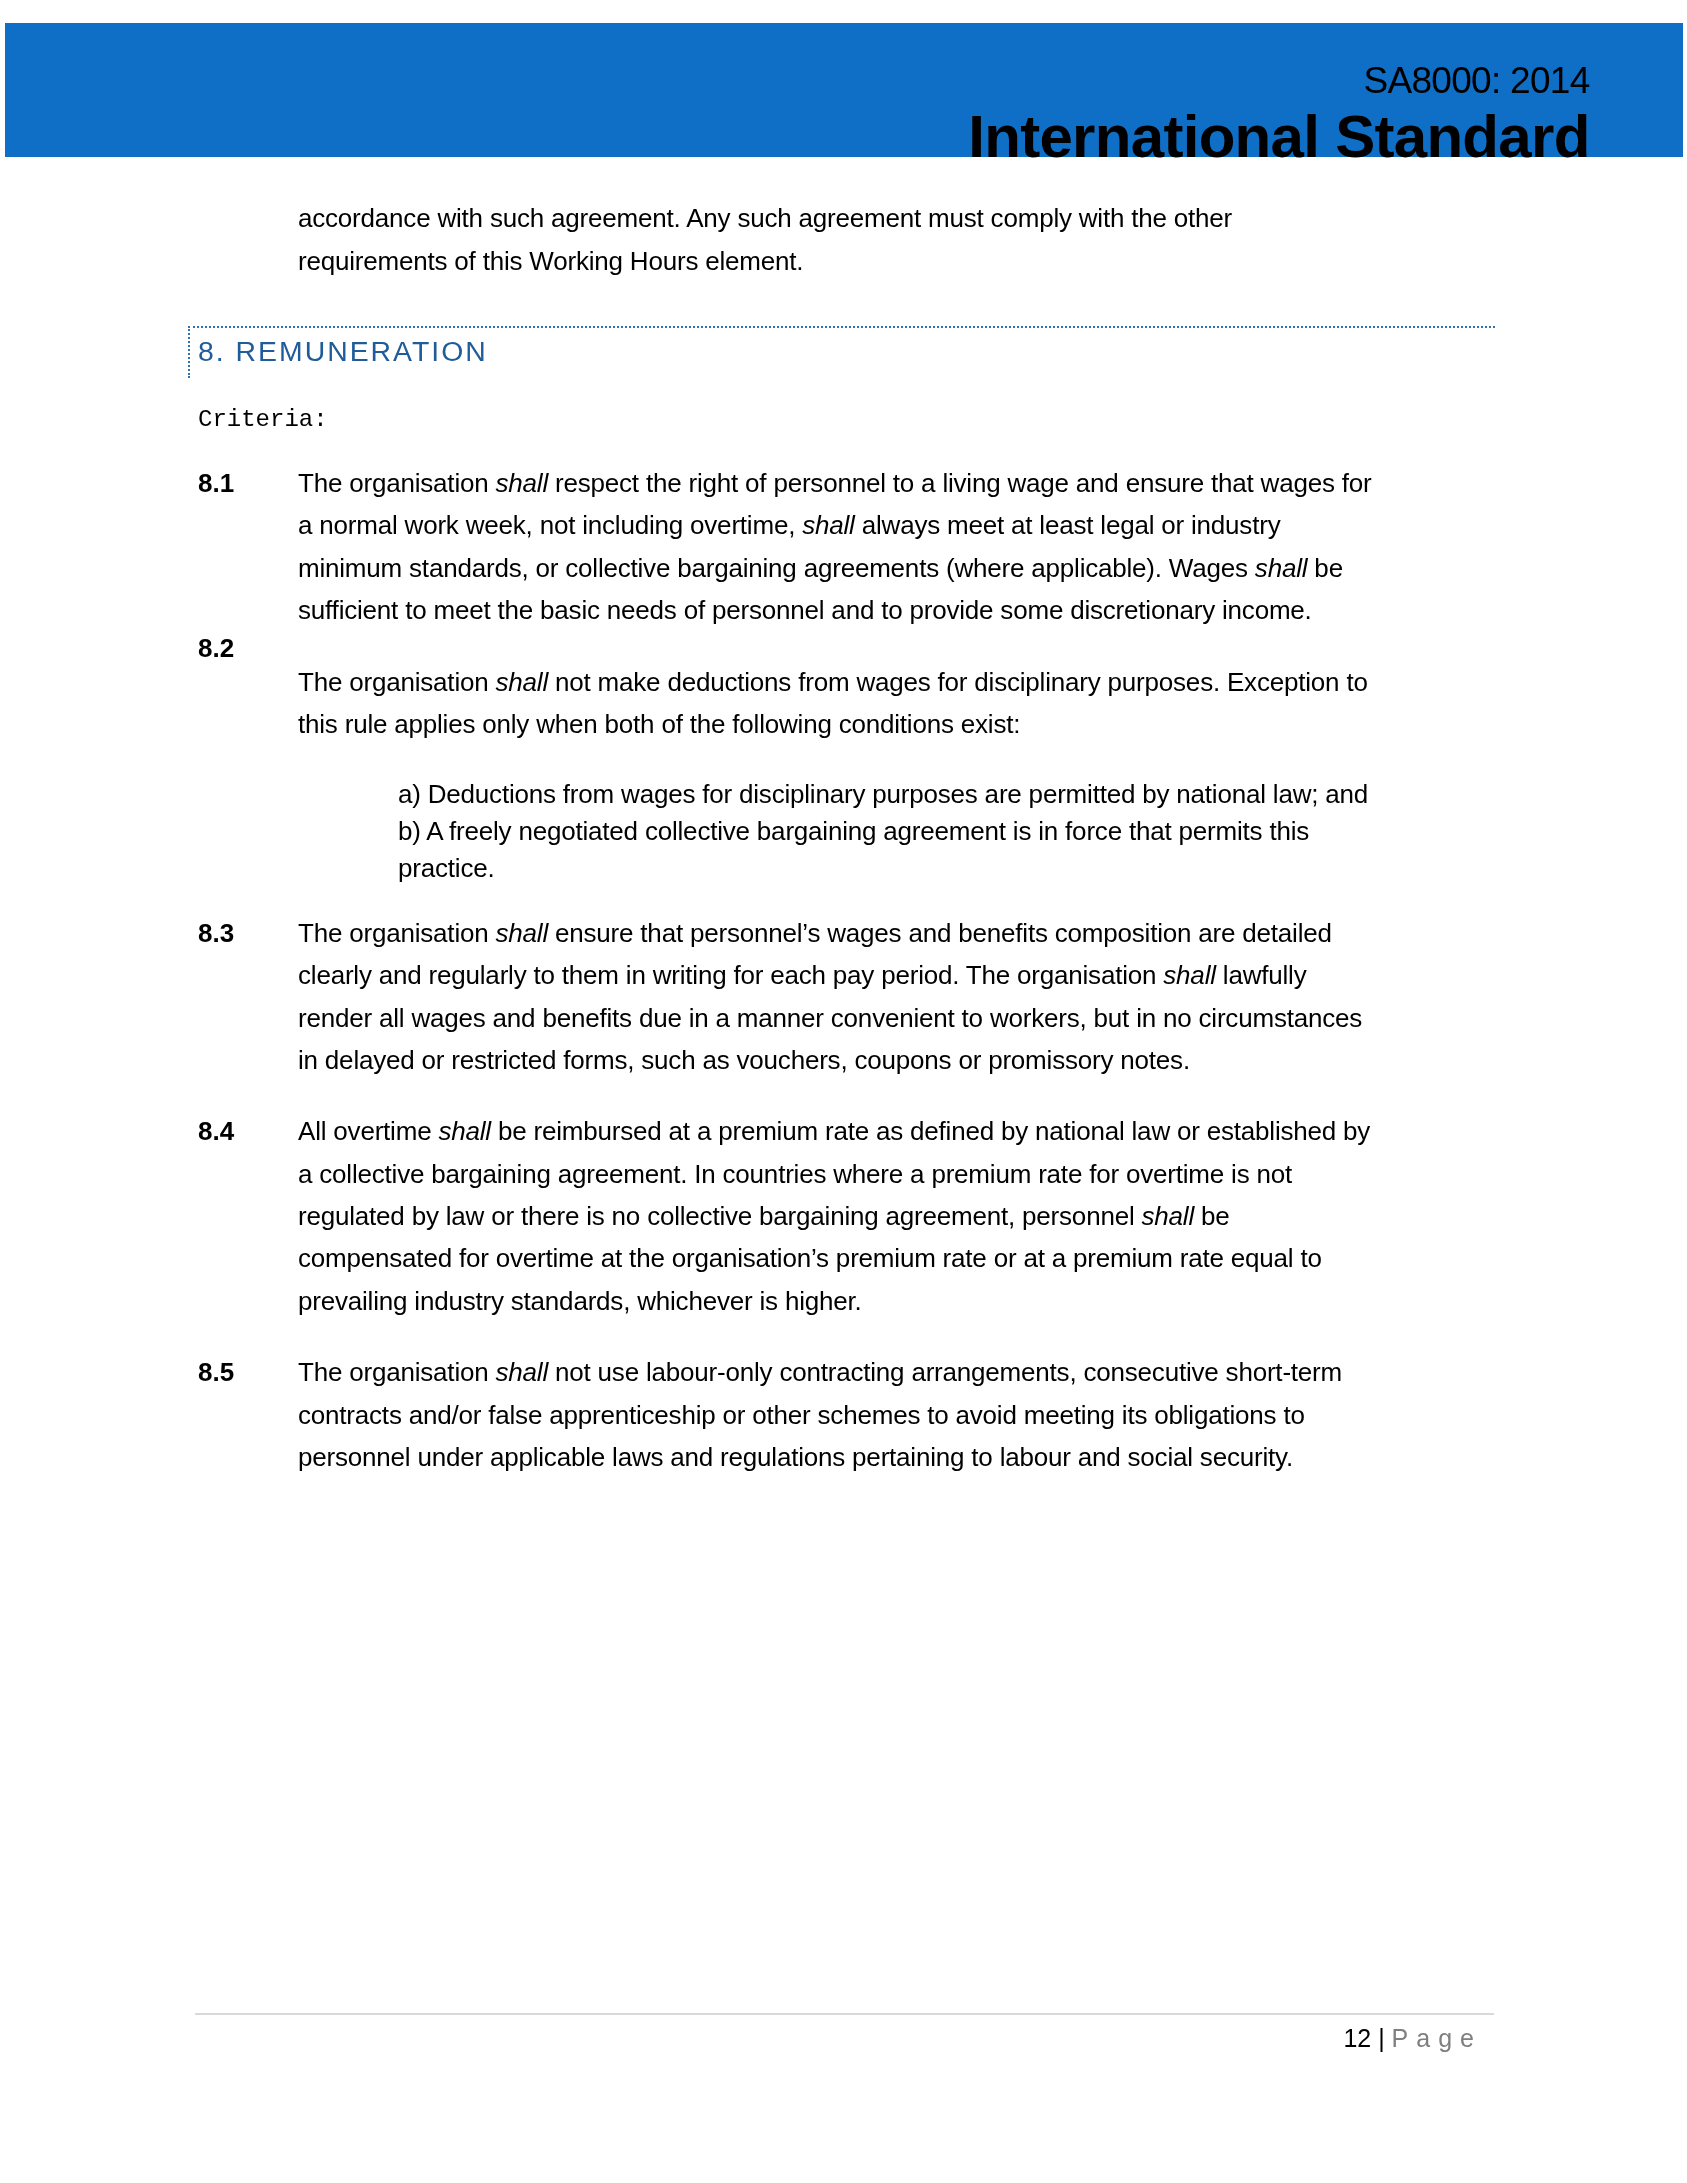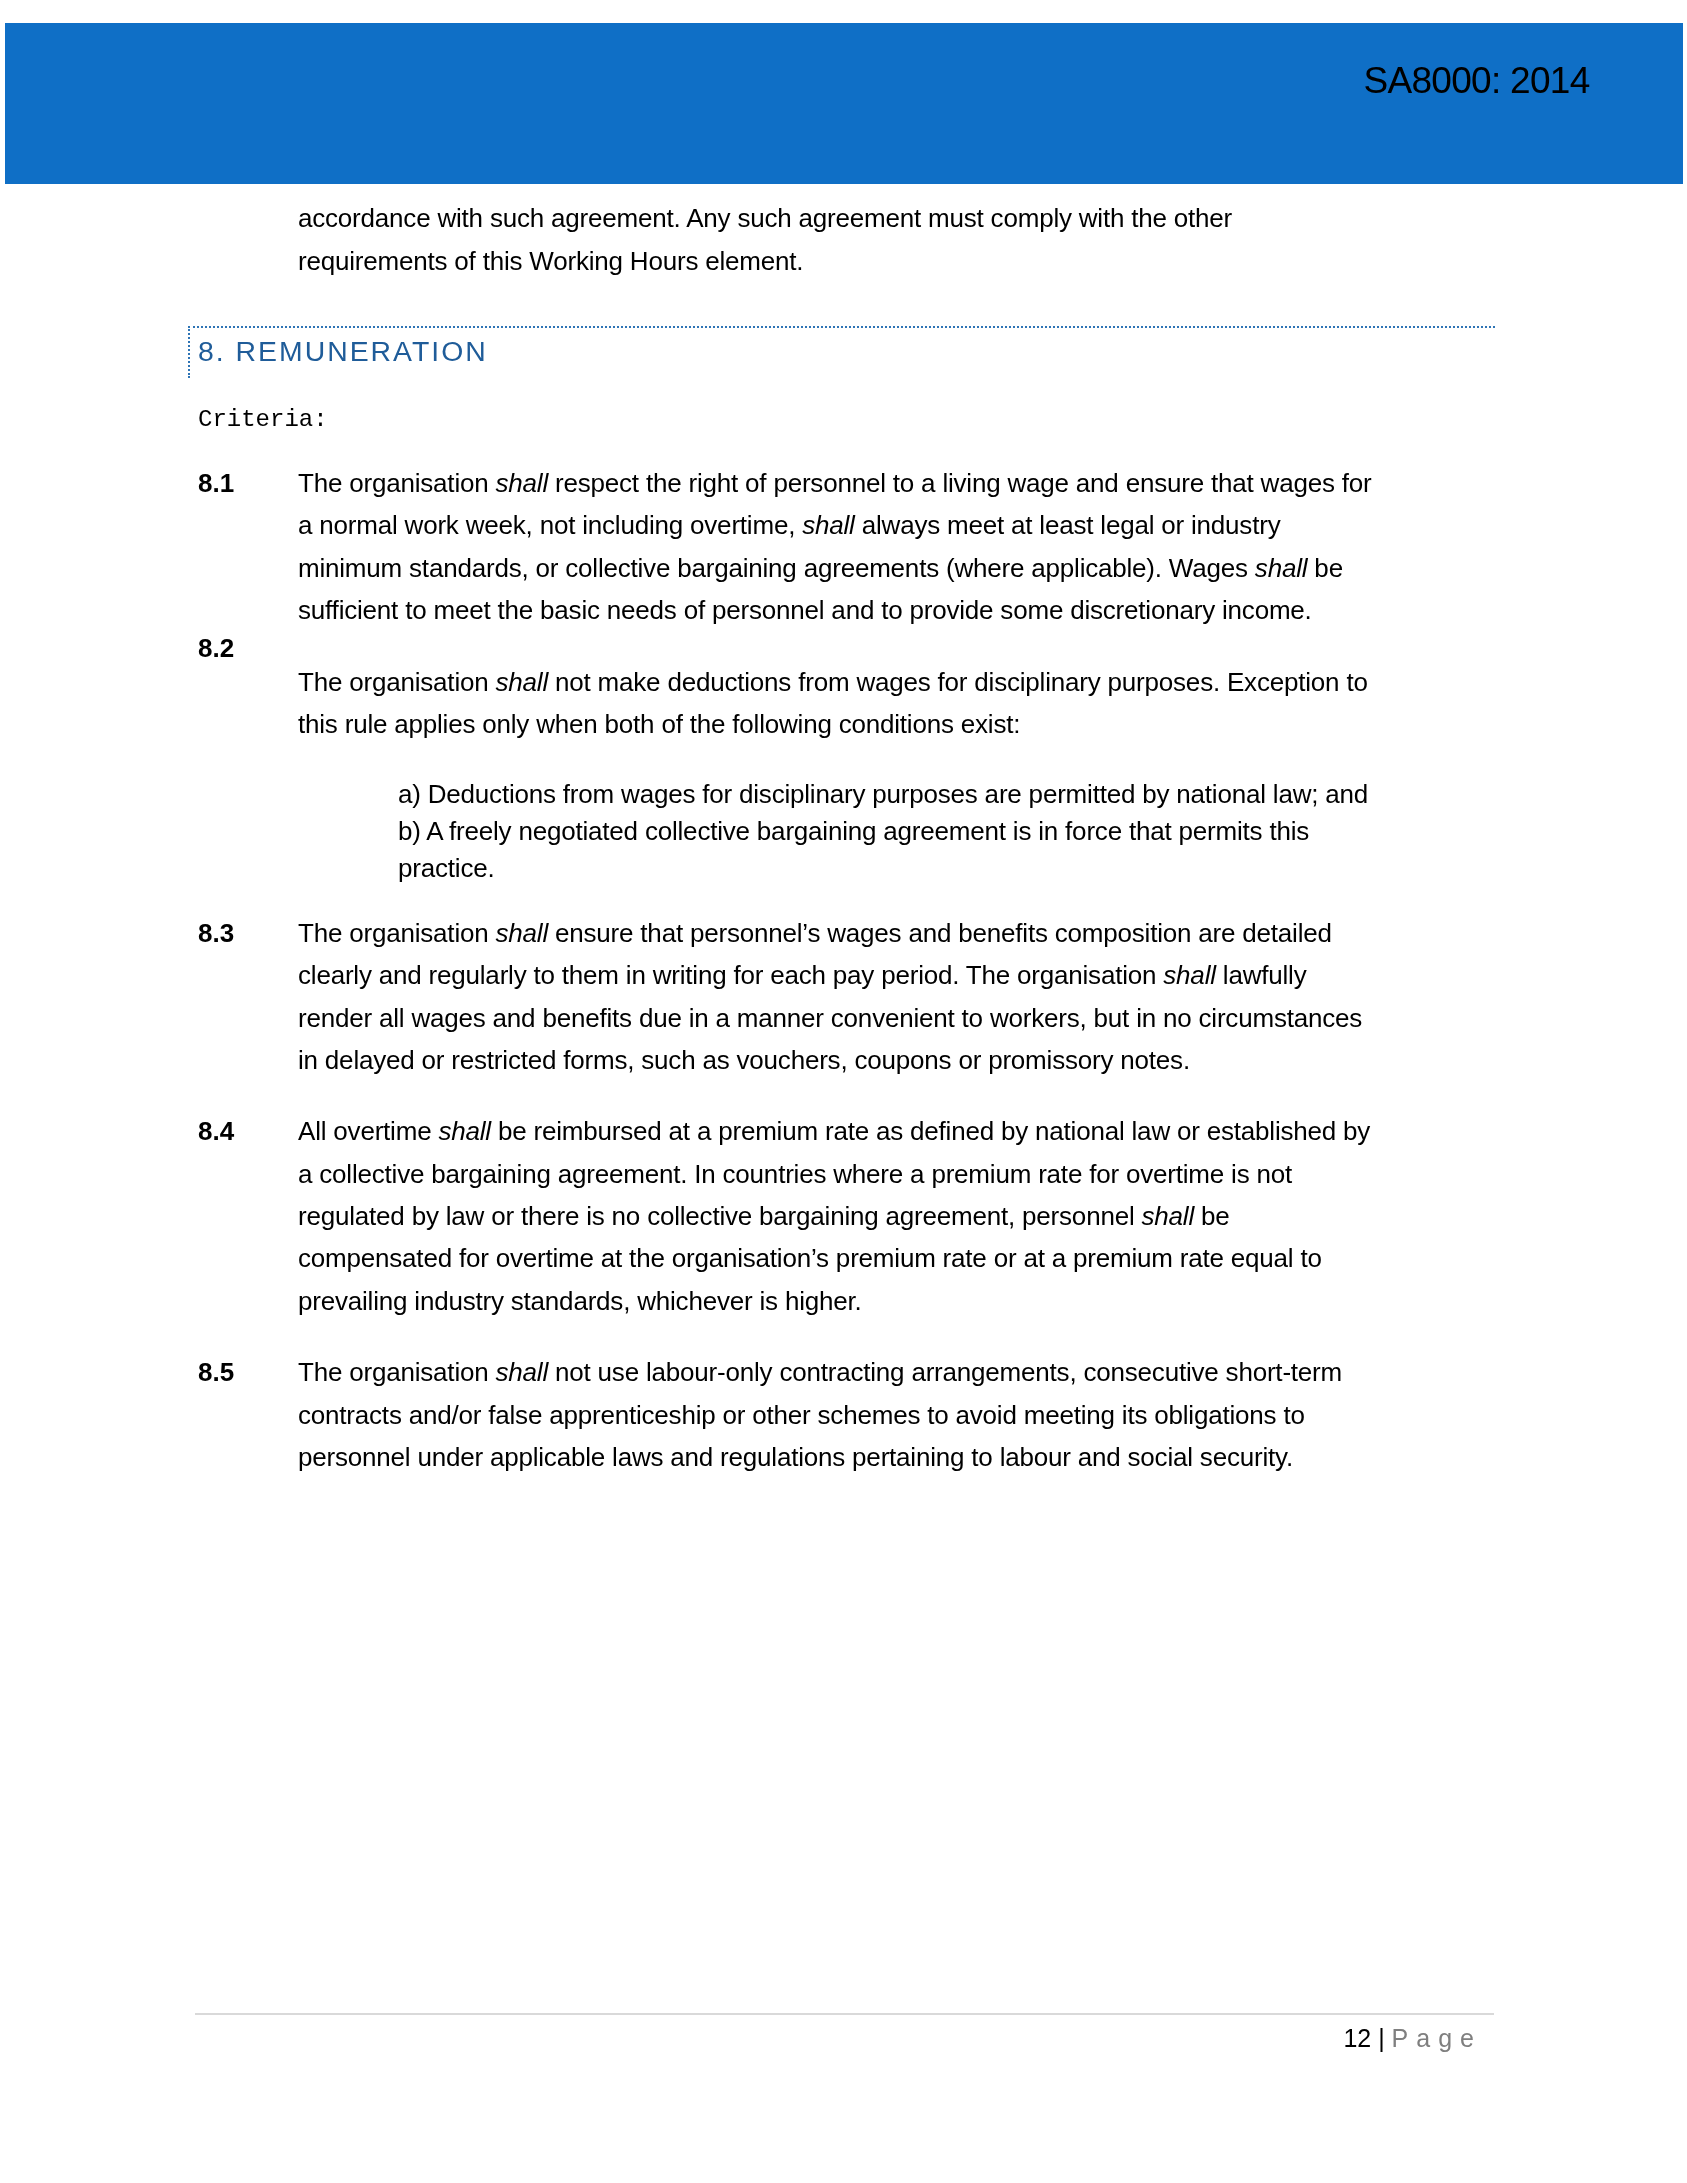--- a/index.html
+++ b/index.html
@@ -1,18 +1,18 @@
 <!DOCTYPE html>
 <html style="font-size:10.6px"><head>
 <meta charset="utf-8">
 <style>
   html, body { margin:0; padding:0; background:#ffffff; }
   body { width:1687px; height:2183px; position:relative; overflow:hidden;
          font-family:"Liberation Sans", sans-serif; color:#000; }
-  .band { position:absolute; left:4.6px; top:23px; width:1678px; height:161px; background:#0f6fc6; }
+  .band { position:absolute; left:4.6px; top:23px; width:1678px; height:134px; background:#0f6fc6; }
   .band-sub { position:absolute; right:93px; top:37px; font-size:37px; line-height:42px;
               font-family:"Liberation Sans", sans-serif; color:#000; letter-spacing:-0.7px; white-space:nowrap; }
   .band-title { position:absolute; right:93px; top:79px; font-size:60px; line-height:69px;
                 font-weight:bold; color:#000; white-space:nowrap; letter-spacing:-0.7px; }
   .line { position:absolute; font-size:26px; line-height:32px; white-space:nowrap; letter-spacing:-0.2px; }
   .line i { font-style:italic; }
   .num { position:absolute; left:198px; font-size:26px; line-height:32px; font-weight:bold; }
   .heading-box { position:absolute; left:188px; top:326px; width:1305px; height:50px;
                  border-top:2px dotted #2e74b5; border-left:2px dotted #2e74b5; }
   .heading { position:absolute; left:198px; top:334px; font-size:28.4px; line-height:34px;
@@ -20,20 +20,21 @@
   .criteria { position:absolute; left:198px; top:405px; font-size:24px; line-height:29px;font-family:Liberation Mono, monospace; }
   .footer-rule { position:absolute; left:195px; top:2013px; width:1299px; height:2px; background:#d9d9d9; }
   .footer { position:absolute; right:205px; top:2023px; font-size:25px; line-height:30px; white-space:nowrap; }
   .footer .pg { color:#7f7f7f; letter-spacing:8px; }
 </style>
 </head>
 <body>
 
 <div class="band">
   <div class="band-sub">SA8000: 2014</div>
+  <div class="band-title">International Standard</div>
 </div>
 
 <div>
   <div class="line" style="left:298px; top:202px;">accordance with such agreement. Any such agreement must comply with the other</div>
   <div class="line" style="left:298px; top:245px;">requirements of this Working Hours element.</div>
 </div>
 
 <div class="heading-box"></div>
 <div class="heading">8.  REMUNERATION</div>
 <div class="criteria">Criteria:</div>

